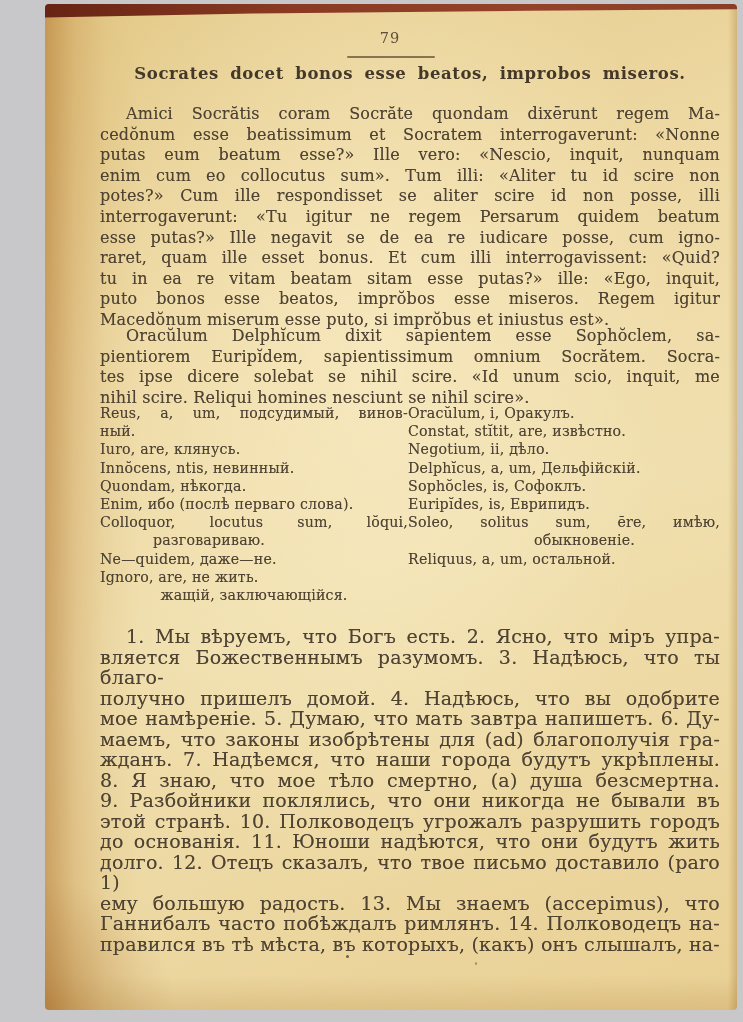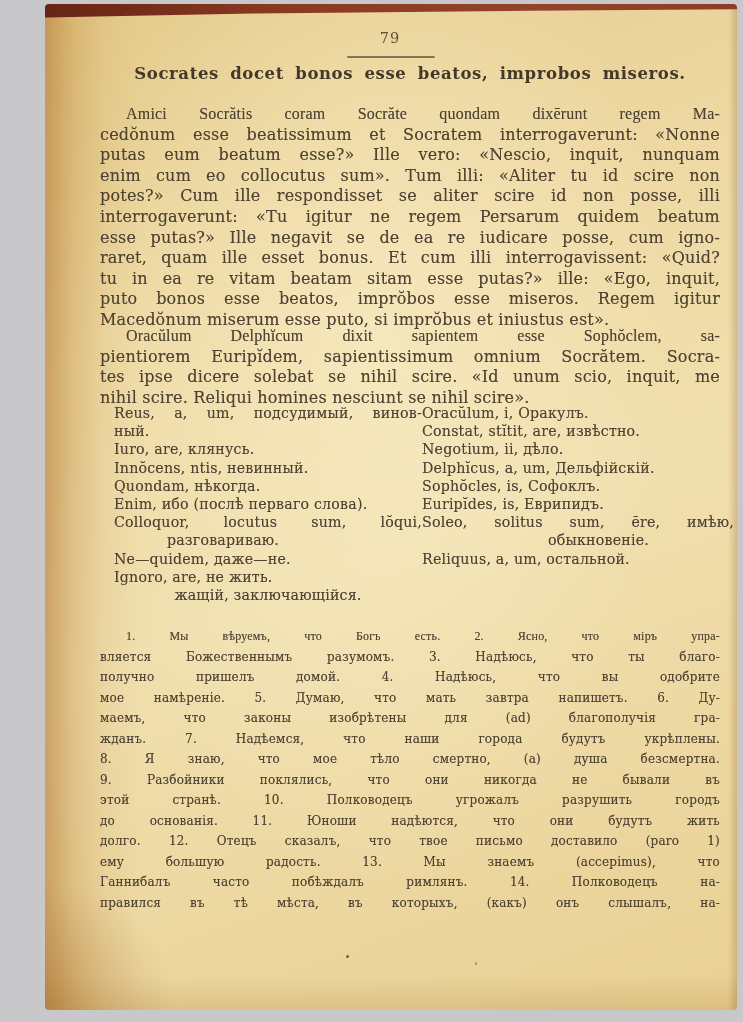--- a/index.html
+++ b/index.html
@@ -27,26 +27,26 @@
   }
   .content{position:absolute;left:55px;top:0;width:620px;color:#4e4233;}
   .pagenum-wrap{position:absolute;top:26px;left:0;width:580px;text-align:center;
     font-size:14.5px;letter-spacing:1px;color:#5d4f3a;}
   .pagerule{position:absolute;top:52px;left:247px;width:88px;height:2px;
     background:rgba(92,72,46,.7);border-radius:1px;}
   .heading{position:absolute;top:60px;left:0;width:620px;text-align:center;
     font-weight:bold;font-size:16.5px;letter-spacing:.6px;word-spacing:5px;color:#443829;}
   .para1{position:absolute;top:100px;left:0;width:620px;font-size:16px;line-height:20.6px;}
   .para2{position:absolute;top:322px;left:0;width:620px;font-size:16px;line-height:20.6px;}
-  .vocab{position:absolute;top:400px;left:14px;width:620px;display:grid;
+  .vocab{position:absolute;top:400px;left:0;width:620px;display:grid;
     grid-template-columns:308px 1fr;font-size:14.2px;line-height:18.2px;}
-  .exercise{position:absolute;top:622px;left:0;width:620px;font-size:12px;line-height:20.5px;}
+  .exercise{position:absolute;top:622px;left:0;width:620px;font-size:19px;line-height:20.5px;}
   .tl,.vl{letter-spacing:.2px;text-shadow:0 0 .6px rgba(74,62,45,.45);}
   .j{text-align:justify;text-align-last:justify;}
-  .indent{text-indent:26px;font-family:Liberation Serif, serif;}
+  .indent{text-indent:26px;}
   .r60{padding-right:60px;}
   .r85{text-align:right;padding-right:85px;}
   .r90{text-align:center;padding-right:90px;}
   .ctr{text-align:center;}
   .speck{position:absolute;border-radius:50%;background:rgba(70,55,35,.75);}
   .speck.s1{left:301px;top:951px;width:3px;height:3px;}
   .speck.s2{left:430px;top:958px;width:2px;height:3px;opacity:.6;}
 </style>
 </head>
 <body>

